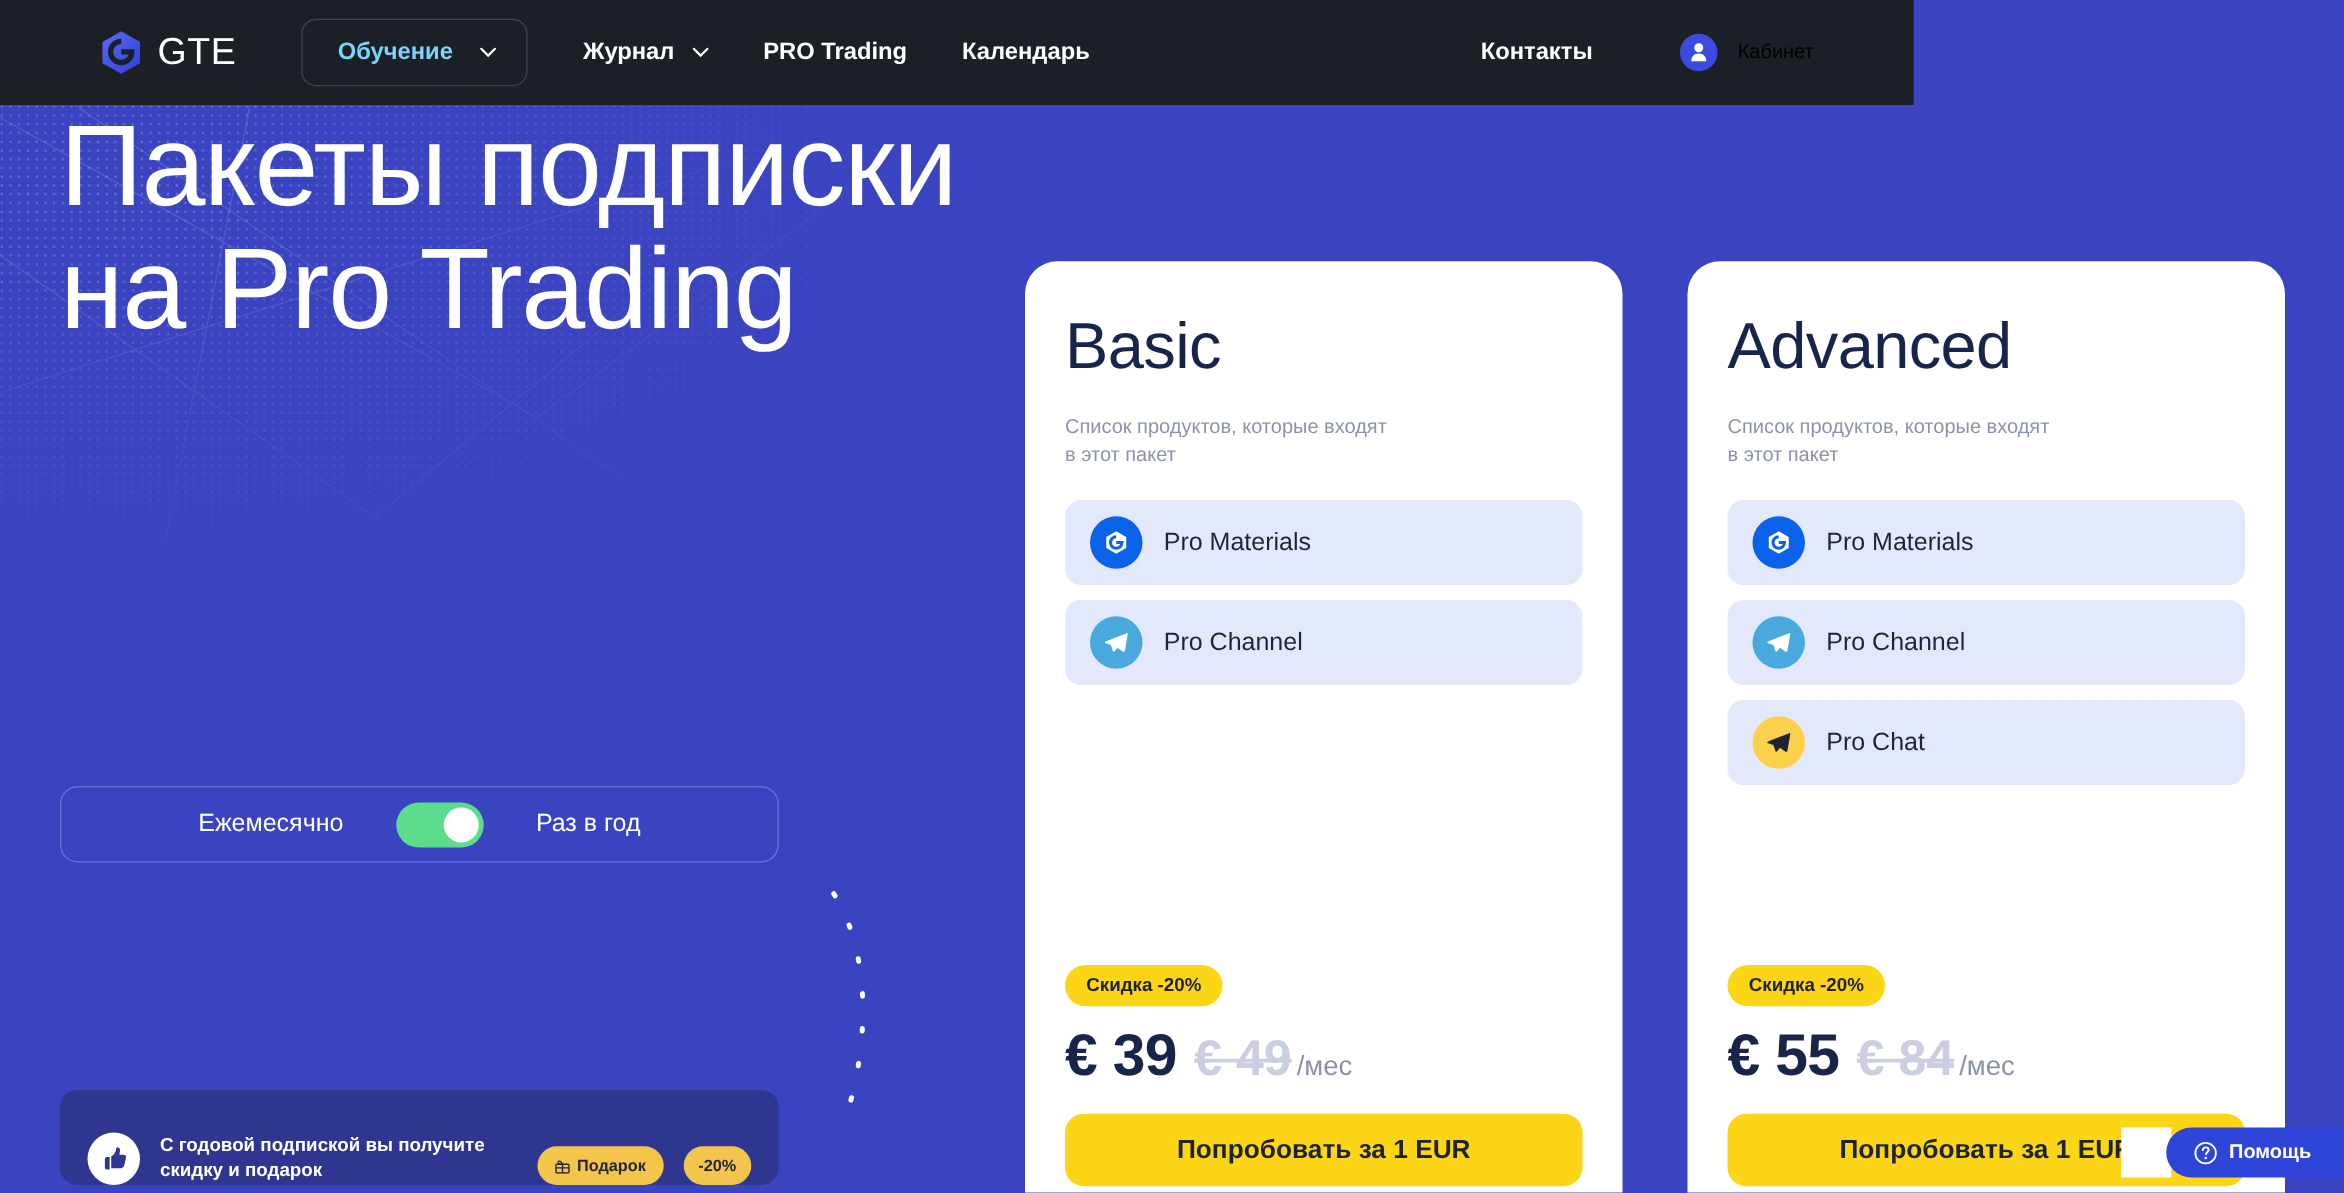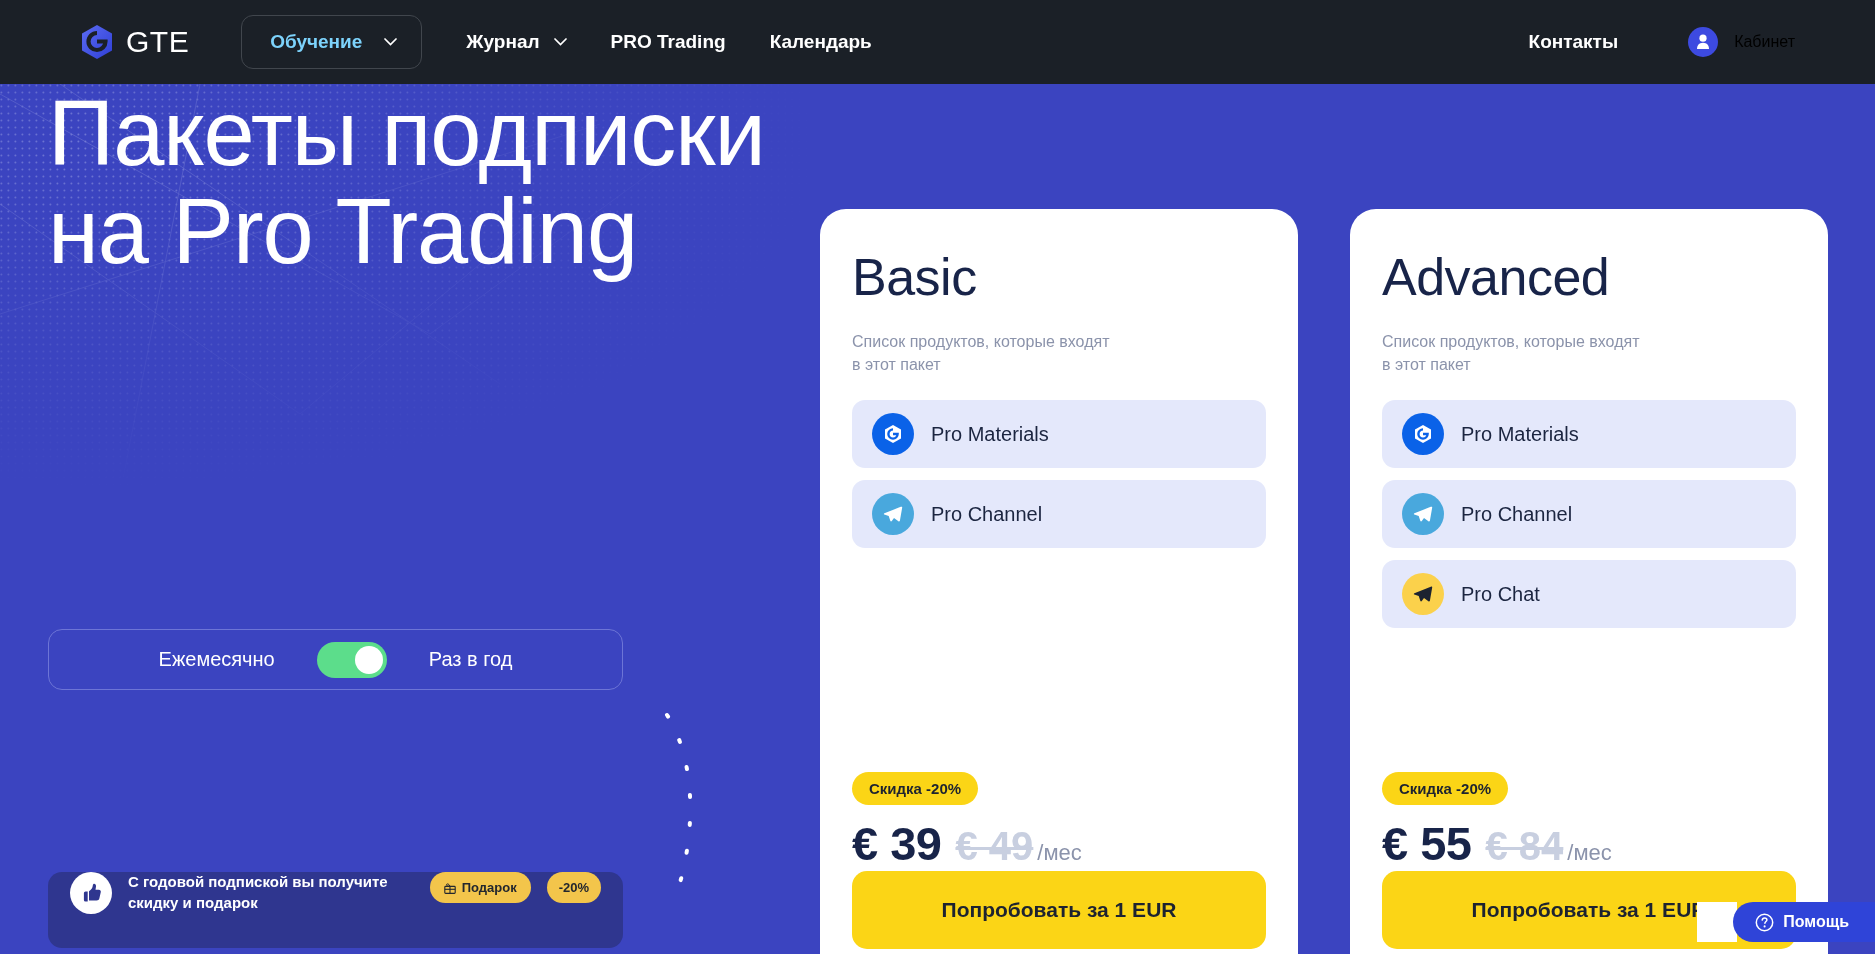--- a/index.html
+++ b/index.html
@@ -6,21 +6,21 @@
   html, body {
     width: 1875px; height: 954px;
     overflow: hidden;
     font-family: "Liberation Sans", sans-serif;
     background: #3b44c0;
   }
 
   
   .navbar {
     position: absolute; top: 0; left: 0;
-    width: 1875px; height: 84px;
+    width: 1531px; height: 84px;
     background: #1b2027;
     display: flex; align-items: center;
     z-index: 50;
   }
   .logo-wrap {
     display: flex; align-items: center; gap: 12px;
     margin-left: 80px;
   }
   .logo-mark { width: 34px; height: 36px; display: block; }
   .logo-text {
@@ -115,21 +115,21 @@
     background: #ffffff;
   }
 
   
   .gift-banner {
     position: absolute;
     left: 48px; top: 788px;
     width: 575px; height: 76px;
     background: #2f368f;
     border-radius: 14px;
-    display: flex; align-items: flex-start;
+    display: flex; align-items: flex-end;
     padding: 0 22px;
     gap: 16px;
   }
   .thumb-circle {
     width: 42px; height: 42px; border-radius: 50%;
     background: #ffffff; flex: none;
     display: flex; align-items: center; justify-content: center;
   }
   .thumb-glyph { width: 24px; height: 24px; display: block; }
   .gift-text {
@@ -230,21 +230,21 @@
     white-space: pre;
   }
   .price-period {
     color: #8b93ab; font-size: 22px; font-weight: 400;
     margin-left: 4px;
   }
 
   
   .cta-btn {
     position: absolute; left: 32px; bottom: 70px;
-    width: 414px; height: 78px;
+    width: 414px; height: 58px;
     background: #fbd516;
     border: none; border-radius: 15px;
     color: #1d2330;
     font-family: "Liberation Sans", sans-serif;
     font-size: 21px; font-weight: 700;
     cursor: pointer;
   }
 
   
   .help-widget {

